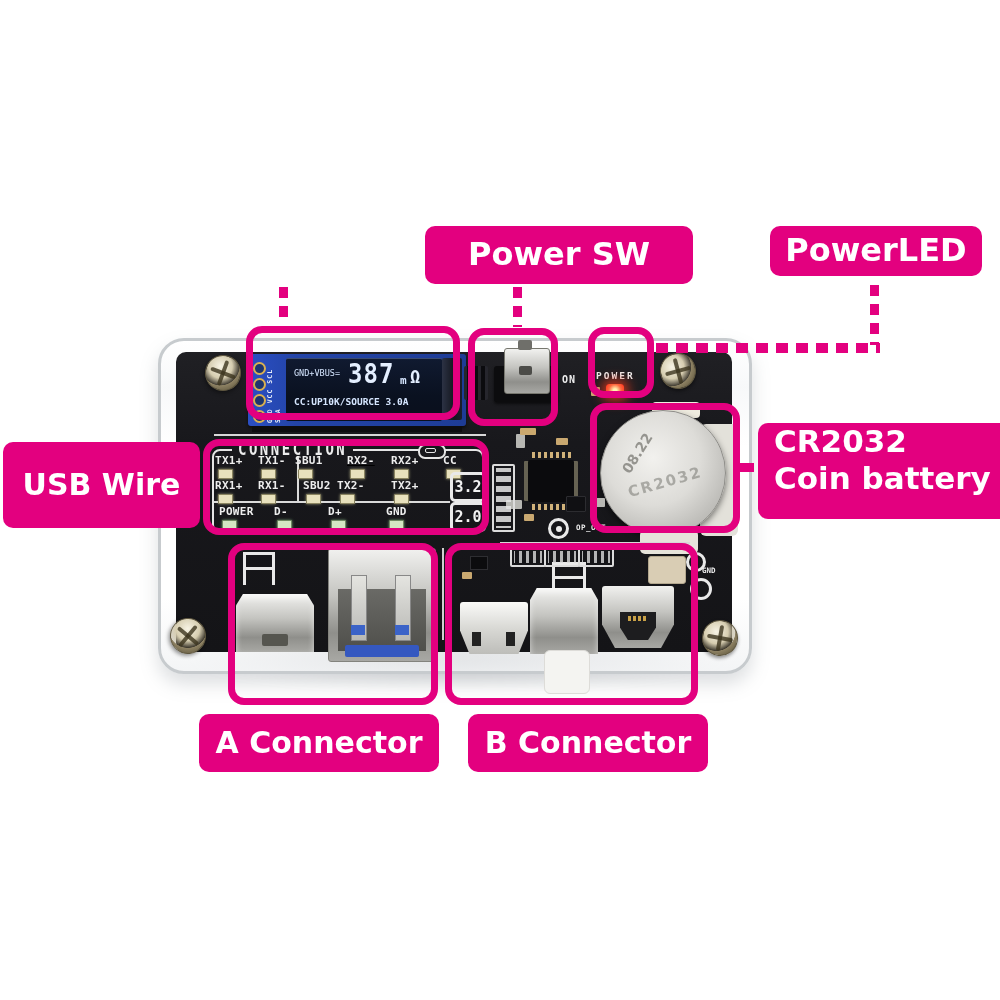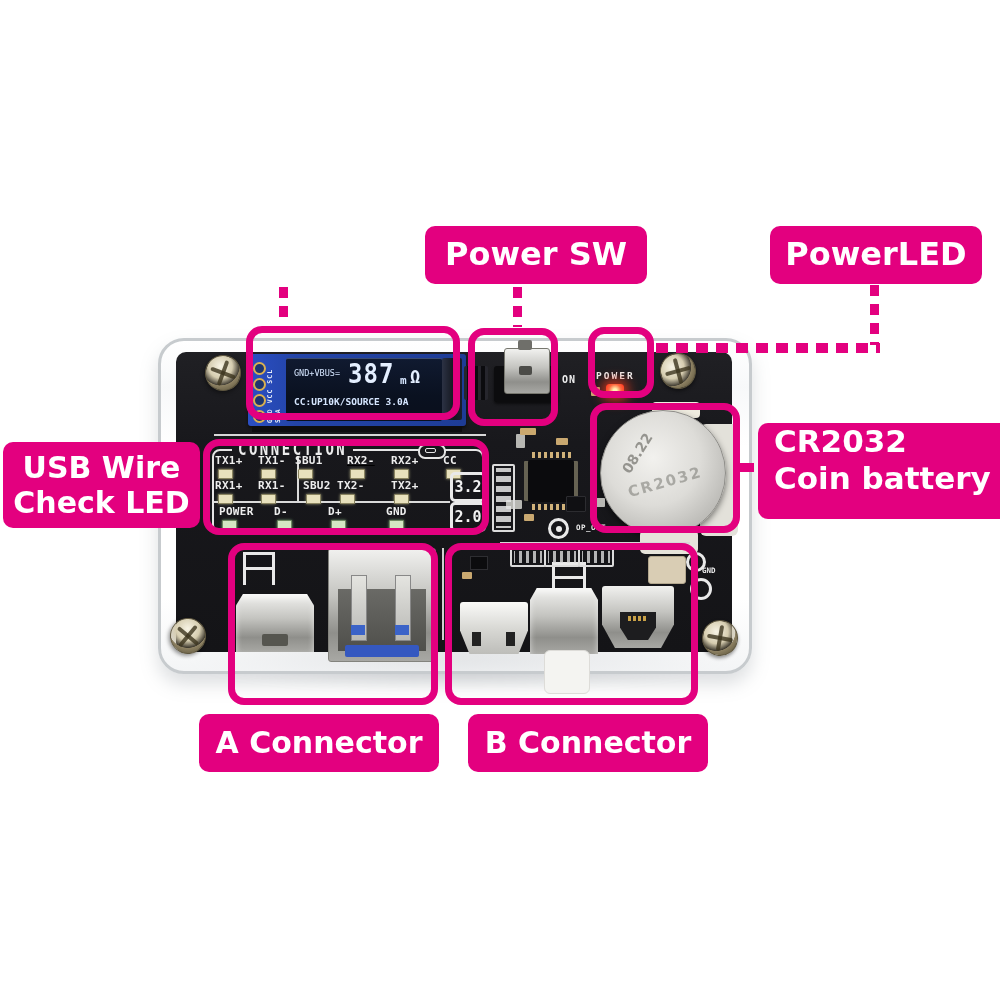--- a/index.html
+++ b/index.html
@@ -265,25 +265,24 @@
   <div class="obox" style="left:590px;top:403px;width:136px;height:116px;"></div>
   <div class="obox" style="left:228px;top:543px;width:196px;height:148px;"></div>
   <div class="obox" style="left:445px;top:543px;width:239px;height:148px;"></div>
 
   <div class="vdash" style="left:279px;top:287px;height:38px;"></div>
   <div class="vdash" style="left:513px;top:287px;height:40px;"></div>
   <div class="vdash" style="left:870px;top:285px;height:60px;"></div>
   <div class="hdash" style="left:656px;top:343px;width:224px;"></div>
   <div class="abs" style="left:740px;top:463px;width:14px;height:9px;background:#e3007f;z-index:5;"></div>
 
-  <div class="tag" style="left:425px;top:226px;width:222px;height:58px;text-align:right;">Power SW</div>
-  <div class="tag" style="left:770px;top:226px;width:212px;height:58px;">PowerLED</div>
+  <div class="tag" style="left:425px;top:226px;width:268px;height:58px;text-align:right;">Power SW</div>
+  <div class="tag" style="left:770px;top:226px;width:212px;height:50px;">PowerLED</div>
   <div class="tag" style="left:3px;top:442px;width:197px;height:86px;flex-direction:column;font-size:30px;">
     <span>USB Wire</span>
-    <span>Check LED</span>
   </div>
   <div class="tag left" style="left:758px;top:423px;width:240px;height:96px;flex-direction:column;align-items:flex-start;font-size:31px;">
     <span>CR2032</span>
     <span>Coin battery</span>
   </div>
   <div class="tag" style="left:468px;top:714px;width:240px;height:58px;font-size:30px;">B Connector</div>
   <div class="tag" style="left:199px;top:714px;width:240px;height:58px;font-size:30px;">A Connector</div>
 
 </div>
 

